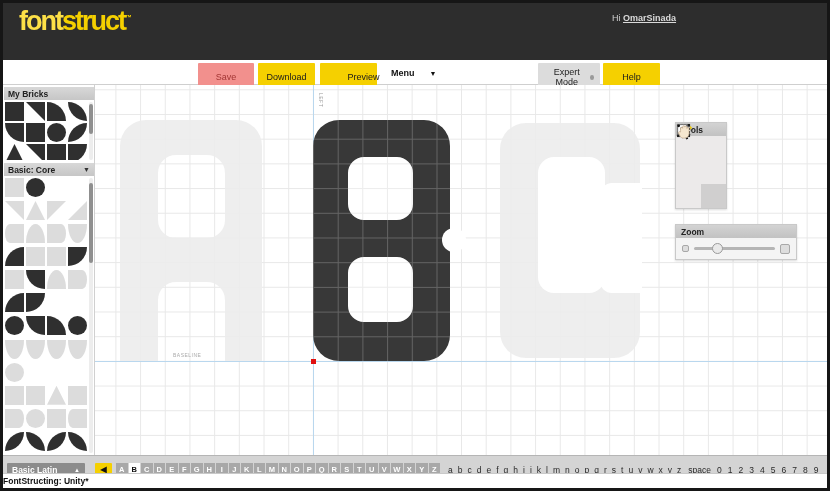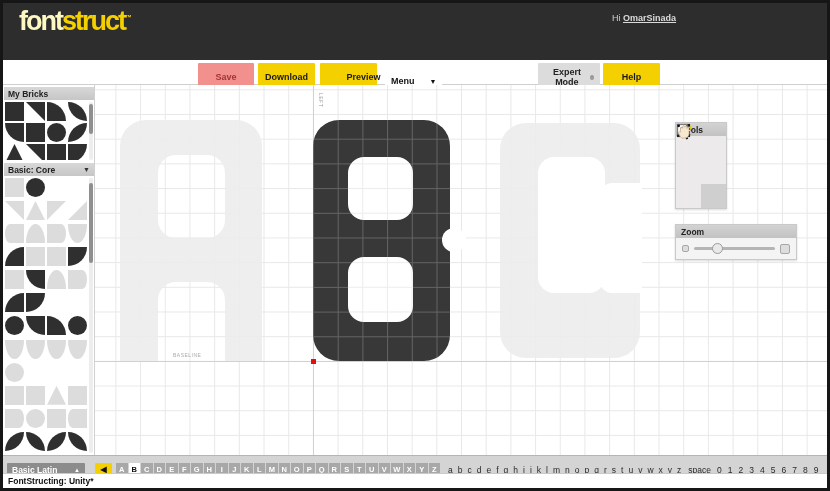--- a/index.html
+++ b/index.html
@@ -2,40 +2,40 @@
 <html><head>
 <meta charset="utf-8">
 <style>
   html,body{margin:0;padding:0;background:#555;}
   *{box-sizing:border-box;font-family:"Liberation Sans",sans-serif;}
   .page{position:relative;width:830px;height:491px;background:#fff;border:3px solid #161616;overflow:hidden;}
 
   
   .topbar{position:absolute;left:0;top:0;width:824px;height:57px;background:#2d2d2d;}
   .logo{position:absolute;left:16px;top:2px;font-family:"DejaVu Sans Mono",monospace;font-weight:bold;font-size:27px;letter-spacing:-2px;}
-  .logo .p1{color:#fef9c3;text-align:center;}
+  .logo .p1{color:#fde047;text-align:center;}
   .logo .p2{color:#f5d000;}
   .logo .tm{font-size:7px;color:#f5d000;vertical-align:super;letter-spacing:0;}
   .greeting{position:absolute;left:609px;top:10px;font-size:9px;color:#cfcfcf;}
   .greeting a{color:#dadada;text-decoration:underline;font-weight:bold;cursor:pointer;}
   .tabs{position:absolute;left:193px;top:40px;height:17px;display:flex;gap:2px;}
   .tab{width:75px;height:17px;background:#9e9e9e;color:#f4f4f4;font-size:9px;font-weight:bold;
        display:flex;align-items:center;justify-content:center;cursor:pointer;}
   .tab.active{background:#f4f4f4;color:#1a1a1a;}
 
   
   .toolbar{position:absolute;left:0;top:57px;width:824px;height:25px;background:#fff;border-bottom:1px solid #cfcfcf;}
-  .tbtn{position:absolute;top:3px;height:28px;font-size:9px;font-weight:bold;border:none;cursor:pointer;
+  .tbtn{position:absolute;top:3px;height:28px;font-size:9px;font-weight:normal;border:none;cursor:pointer;
         display:flex;align-items:center;justify-content:center;border-radius:1px;}
   .tbtn.save{left:195px;width:56px;background:#f2908d;color:#a33634;}
   .tbtn.yellow{background:#f5d000;color:#1a1a1a;}
   .tbtn.download{left:255px;width:57px;}
   .tbtn.preview{left:317px;width:57px;padding-left:36px;}
   .menu{position:absolute;left:382px;top:3px;height:20px;display:flex;align-items:center;gap:15px;
-        font-size:9px;font-weight:bold;color:#111;cursor:pointer;background:#fff;border:none;margin-top:8px;}
+        font-size:9px;font-weight:bold;color:#111;cursor:pointer;background:#fff;border:none;}
   .menu .caret{font-size:7px;}
   .tbtn.expert{left:535px;width:62px;background:#dcdcdc;color:#222;}
   .expert .dot{width:5px;height:5px;border-radius:50%;background:#9a9a9a;display:inline-block;}
   .tbtn.help{left:600px;width:57px;}
 
   
   .sidebar{position:absolute;left:0;top:82px;width:92px;height:370px;background:#fff;border-right:1px solid #d0d0d0;}
   .panel-header{position:absolute;left:1px;width:90px;height:13px;background:linear-gradient(#d8d8d8,#c6c6c6);
         font-size:8.5px;font-weight:bold;color:#222;display:flex;align-items:center;padding:0 4px;cursor:pointer;}
   .panel-header .caret{margin-left:auto;font-size:7px;color:#333;}
@@ -93,21 +93,21 @@
   .ucase-wrap{display:flex;gap:1px;margin-left:4px;flex:none;}
   .ucase{width:11.5px;height:13px;background:#a8a8a8;color:#fff;font-size:7.5px;font-weight:bold;text-align:center;
       line-height:13px;cursor:pointer;}
   .ucase.selected{background:#fff;color:#111;}
   .lcase-wrap{display:flex;gap:5px;margin-left:8px;flex:none;}
   .lcase,.extra{font-size:8.5px;color:#2a2a2a;cursor:pointer;}
   .extra-wrap{display:flex;gap:6px;margin-left:7px;flex:none;}
 
   
   .statusbar{position:absolute;left:0;top:470px;width:824px;height:15px;background:#fff;border-top:1px solid #c9c9c9;
-      font-size:8.5px;font-weight:bold;color:#111;display:flex;align-items:center;padding-left:5px;}
+      font-size:8.5px;font-weight:bold;color:#111;display:flex;align-items:center;}
 </style>
 </head>
 <body>
 
 <div class="page">
 
   <div class="topbar">
     <div class="logo"><span class="p1">font</span><span class="p2">struct</span><span class="tm">™</span></div>
     <div class="greeting">
       <span>Hi</span>

